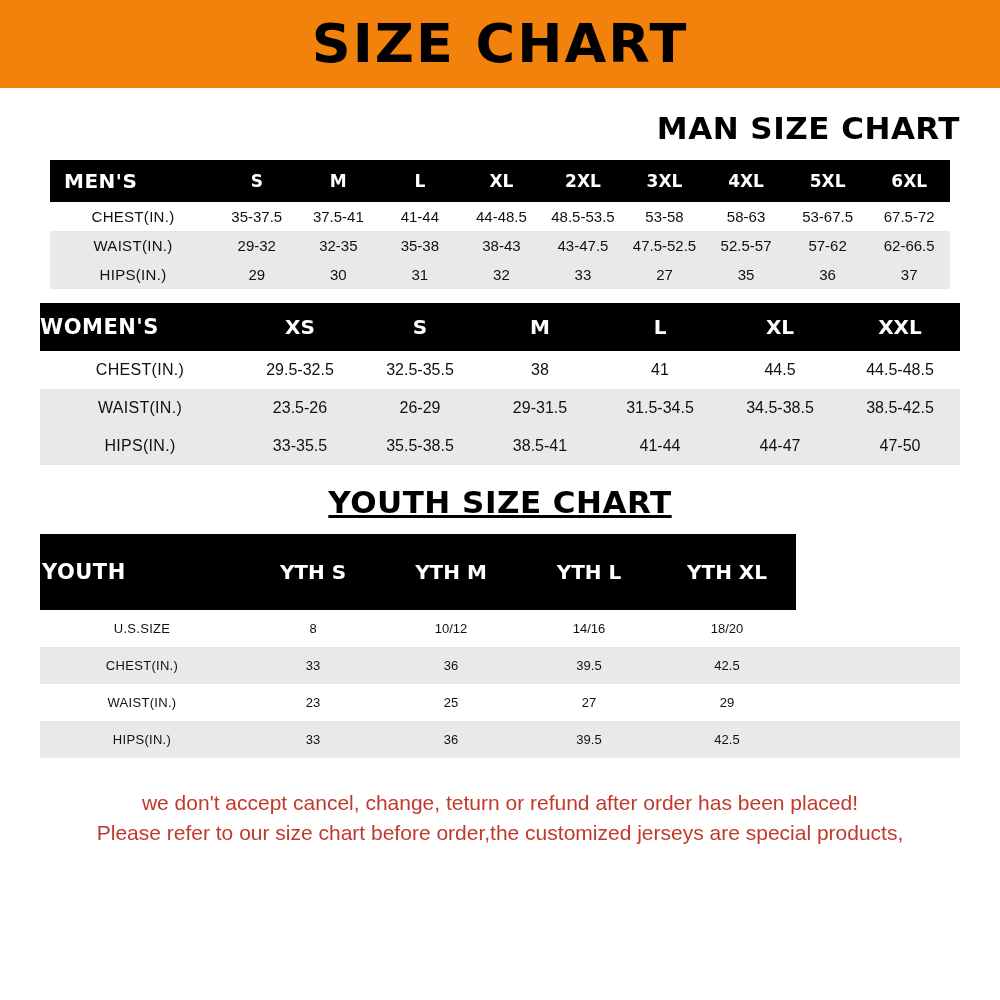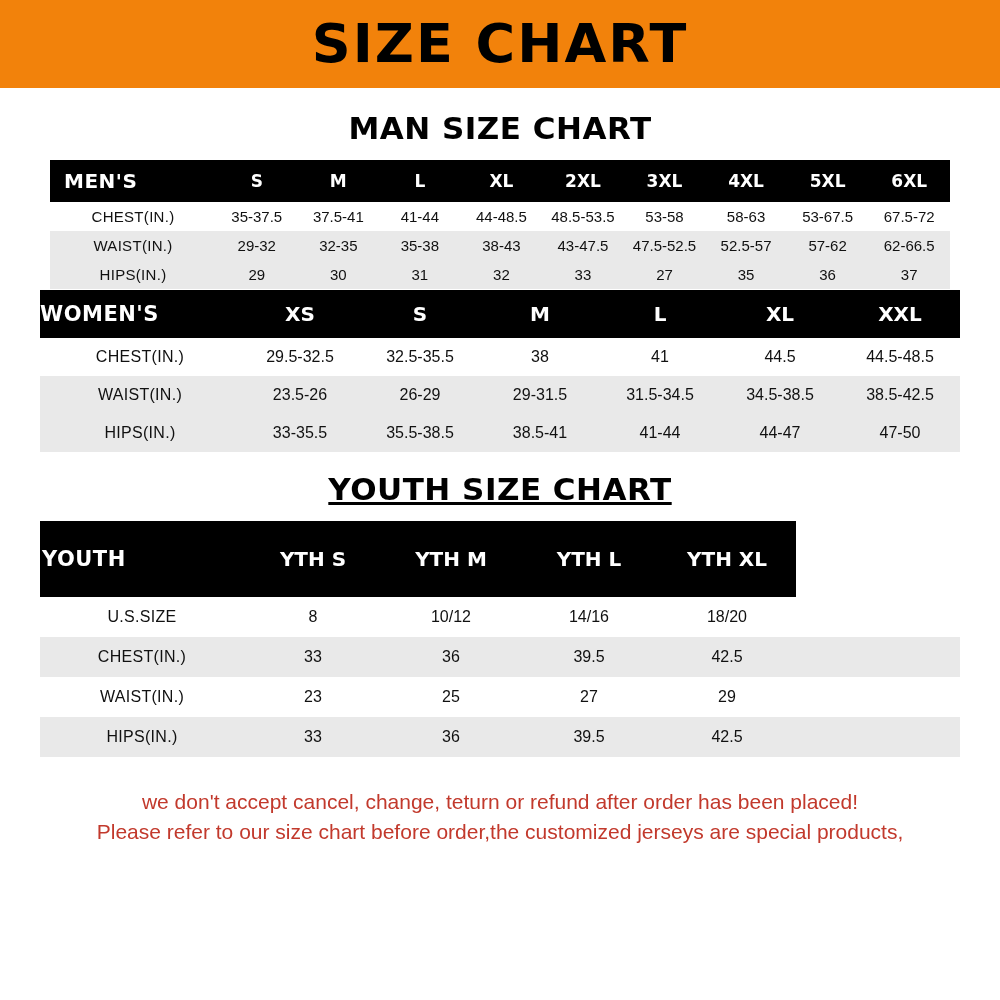--- a/index.html
+++ b/index.html
@@ -42,29 +42,29 @@
     padding: 0 40px;
   }
   .section-title {
     text-align: center;
     font-family: "DejaVu Sans", sans-serif;
     font-weight: 900;
     font-size: 31px;
     letter-spacing: 0.5px;
     color: #000000;
   }
-  .men-title   { margin-top: 22px; margin-bottom: 14px; }
+  .men-title   { margin-top: 22px; margin-bottom: 14px; text-align: right; }
   .women-title { margin-top: 38px; margin-bottom: 14px; }
   .youth-title { margin-top: 19px; margin-bottom: 14px; text-decoration: underline; }
 
   
   table {
     border-collapse: collapse;
     width: 920px;
-    margin: 1px auto;
+    margin: 14px auto;
     table-layout: fixed;
   }
   thead th {
     background: #000000;
     color: #ffffff;
     font-family: "DejaVu Sans", sans-serif;
     font-weight: 900;
     text-align: center;
     padding: 9px 2px;
     font-size: 18px;
@@ -100,21 +100,21 @@
   
   #women-table { width: 920px; }
   #women-table thead th { font-size: 20px; padding: 12px 0; }
   #women-table thead th.rowlabel { font-size: 21px; }
   #women-table tbody td { font-size: 16px; padding: 10px 2px; }
 
   
   #youth-table { width: 920px; }
   #youth-table thead th { font-size: 20px; padding: 26px 2px; }
   #youth-table thead th.rowlabel { font-size: 21px; }
-  #youth-table tbody td { font-size: 16px; padding: 11px 2px; }
+  #youth-table tbody td { font-size: 13px; padding: 11px 2px; }
 
   
   .footer-note {
     margin: 30px 18px 0 18px;
     text-align: center;
     font-family: "Liberation Sans", sans-serif;
     font-size: 21px;
     color: #c2392c;
     line-height: 1.45;
   }

